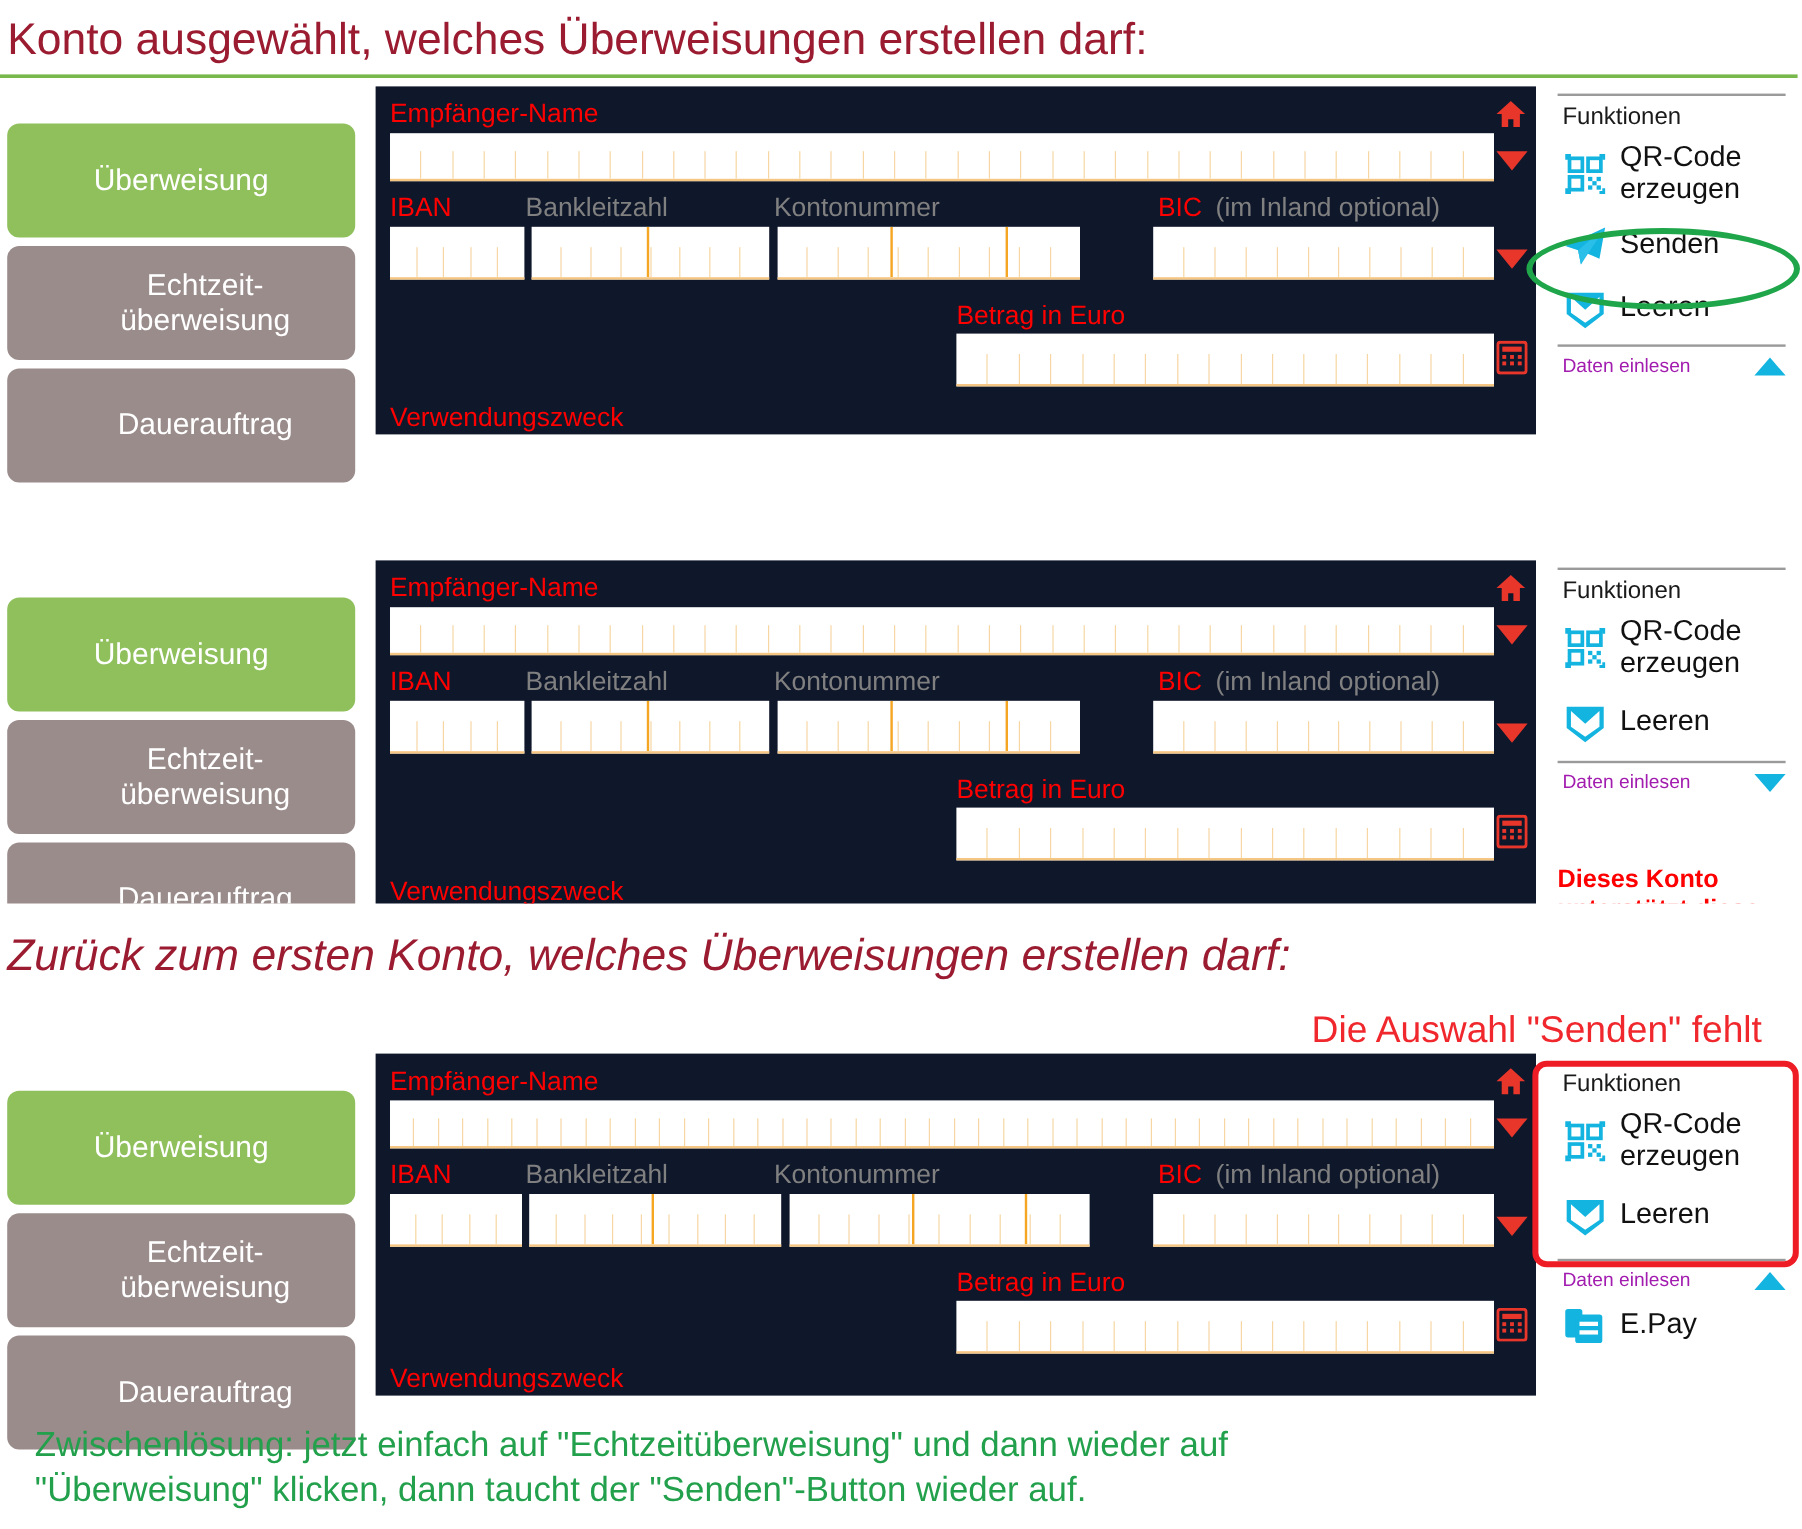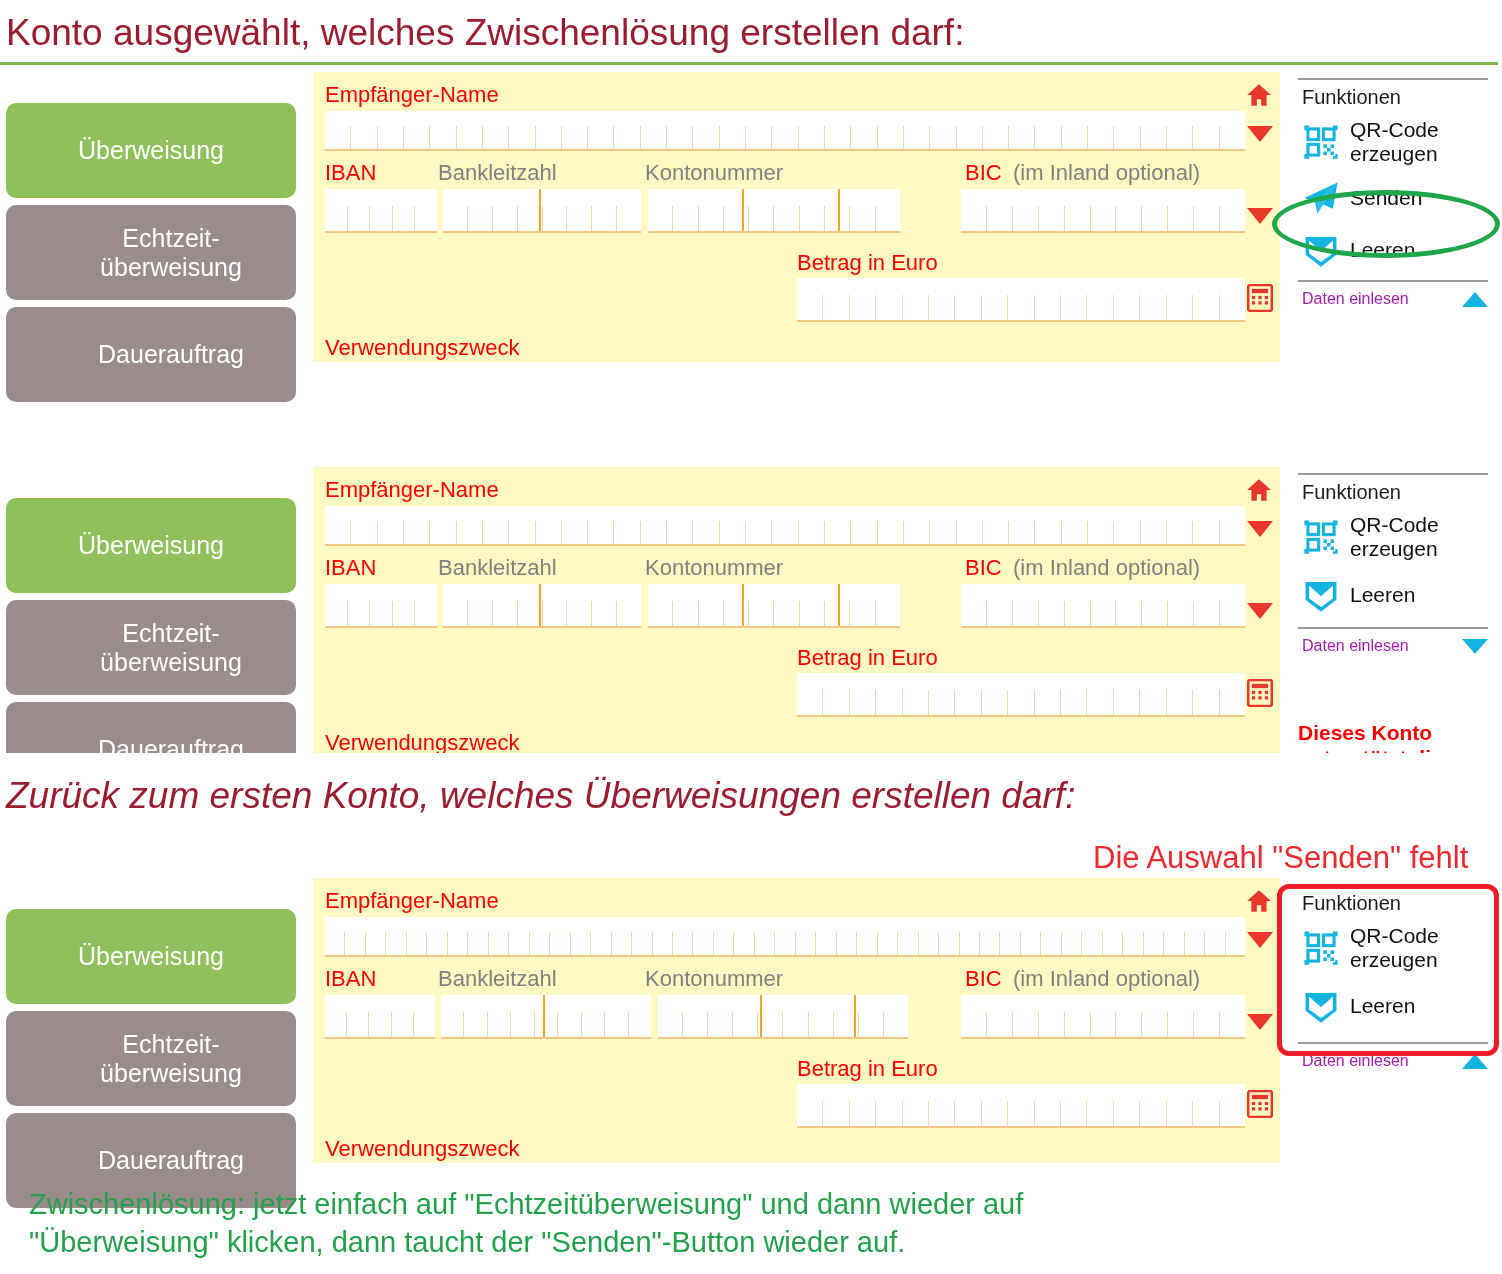--- a/index.html
+++ b/index.html
@@ -45,21 +45,21 @@
     box-sizing:border-box;
   }
   .tab.active{background:#8FC05C;}
   .tab.inactive{background:#9B8C8C;padding-left:40px;}
   .tab.h1{height:95px;}
   .tab.h2{height:95px;}
 
   
   .form{
     position:absolute;
-    background:#fef9c3;
+    background:#0f172a;
     box-sizing:border-box;
     text-align:right;
   }
   .lbl{
     position:absolute;
     font-size:22px;
     white-space:nowrap;
   }
   .lbl.red{color:#FF0000;}
   .lbl.gray{color:#808080;}
@@ -98,21 +98,21 @@
   .funcs{position:absolute;width:205px;}
   .divider{height:2px;background:#9a9a9a;width:190px;}
   .funcs-title{
     font-size:20px;color:#1a1a1a;margin:6px 0 4px 4px;
   }
   .frow{
     display:flex;align-items:center;gap:10px;
     padding:5px 0 5px 4px;
     box-sizing:border-box;
   }
-  .frow .ftext{font-size:21px;color:#111;line-height:1.12;}
+  .frow .ftext{font-size:24px;color:#111;line-height:1.12;}
   .ico{width:38px;height:38px;flex:0 0 38px;}
   .readrow{
     display:flex;align-items:center;justify-content:space-between;
     width:190px;padding:3px 0 0 4px;box-sizing:border-box;
   }
   .readrow .rtext{font-size:16px;color:#a21caf;}
   .tri-cy-up{
     width:0;height:0;border-left:13px solid transparent;
     border-right:13px solid transparent;border-bottom:15px solid #14B4E0;
   }
@@ -147,21 +147,21 @@
   }
   .note-green{
     position:absolute;color:#22A04C;font-size:29px;line-height:1.3;
   }
 </style>
 </head>
 <body>
 
 <div class="page">
 
-  <div class="heading" style="left:6px;top:12px;">Konto ausgewählt, welches Zwischenlösung erstellen darf:</div>
+  <div class="heading" style="left:6px;top:12px;">Konto ausgewählt, welches Überweisungen erstellen darf:</div>
   <div class="green-rule" style="left:0px;top:62px;width:1498px;"></div>
 
   <div class="section" style="left:0;top:70px;">
 
     <div class="tabs" style="top:0px;">
       <div class="tab active h1">
         <span>Überweisung</span>
       </div>
       <div class="tab inactive h2">
         <span class="ml" style="white-space:pre-line;">Echtzeit-
@@ -766,20 +766,29 @@
         </svg>
         <div class="ftext">Leeren</div>
       </div>
 
       <div class="divider" style="margin-top:12px;"></div>
       <div class="readrow" style="margin-top:5px;">
         <span class="rtext">Daten einlesen</span>
         <span class="tri-cy-up"></span>
       </div>
 
+      <div class="frow" style="margin-top:4px;">
+        <svg class="ico" viewBox="0 0 32 32">
+          <rect x="2" y="4" width="12" height="20" rx="2" fill="#14B4E0"></rect>
+          <rect x="9" y="8" width="19" height="20" rx="2" fill="#14B4E0"></rect>
+          <rect x="12" y="13" width="13" height="3" fill="#ffffff"></rect>
+          <rect x="12" y="19" width="13" height="3" fill="#ffffff"></rect>
+        </svg>
+        <div class="ftext">E.Pay</div>
+      </div>
     </div>
 
     <div class="box-red" style="left:1277px;top:8px;width:222px;height:172px;"></div>
   </div>
 
   <div class="note-green" style="left:8px;top:1186px;margin-left:21px;">
     <div>Zwischenlösung: jetzt einfach auf "Echtzeitüberweisung" und dann wieder auf</div>
     <div>"Überweisung" klicken, dann taucht der "Senden"-Button wieder auf.</div>
   </div>
 

